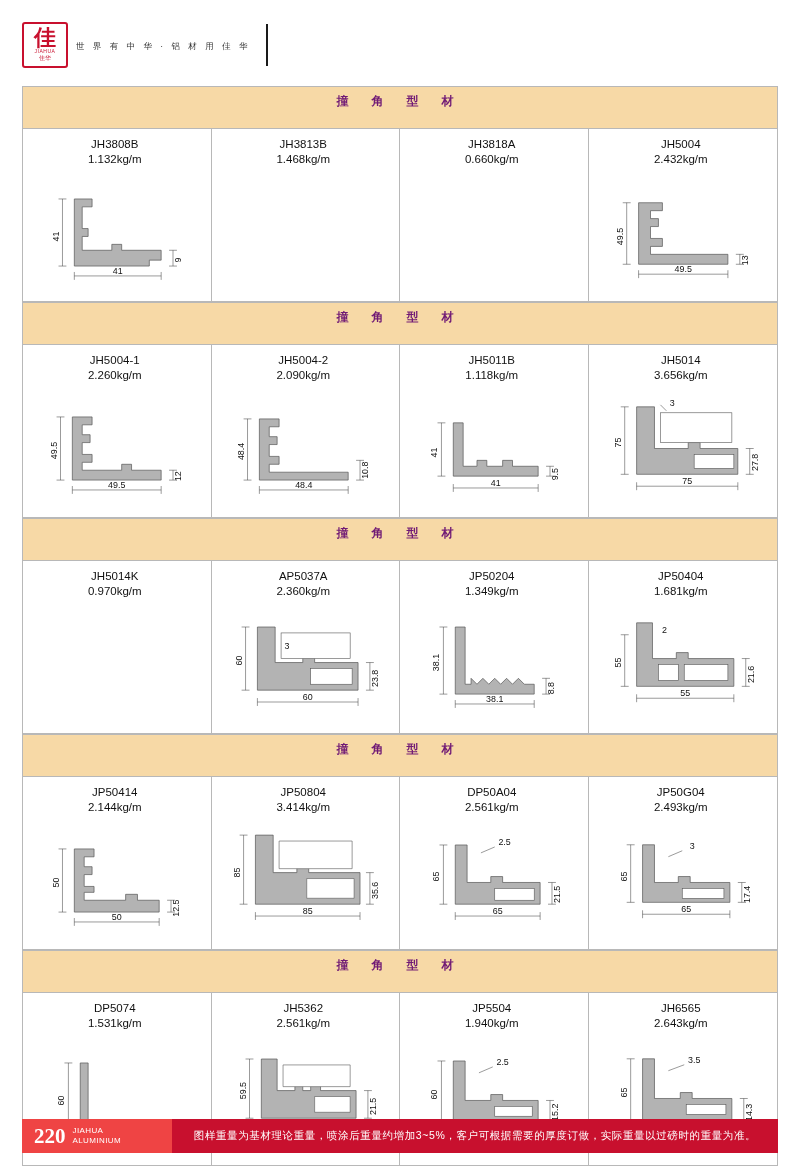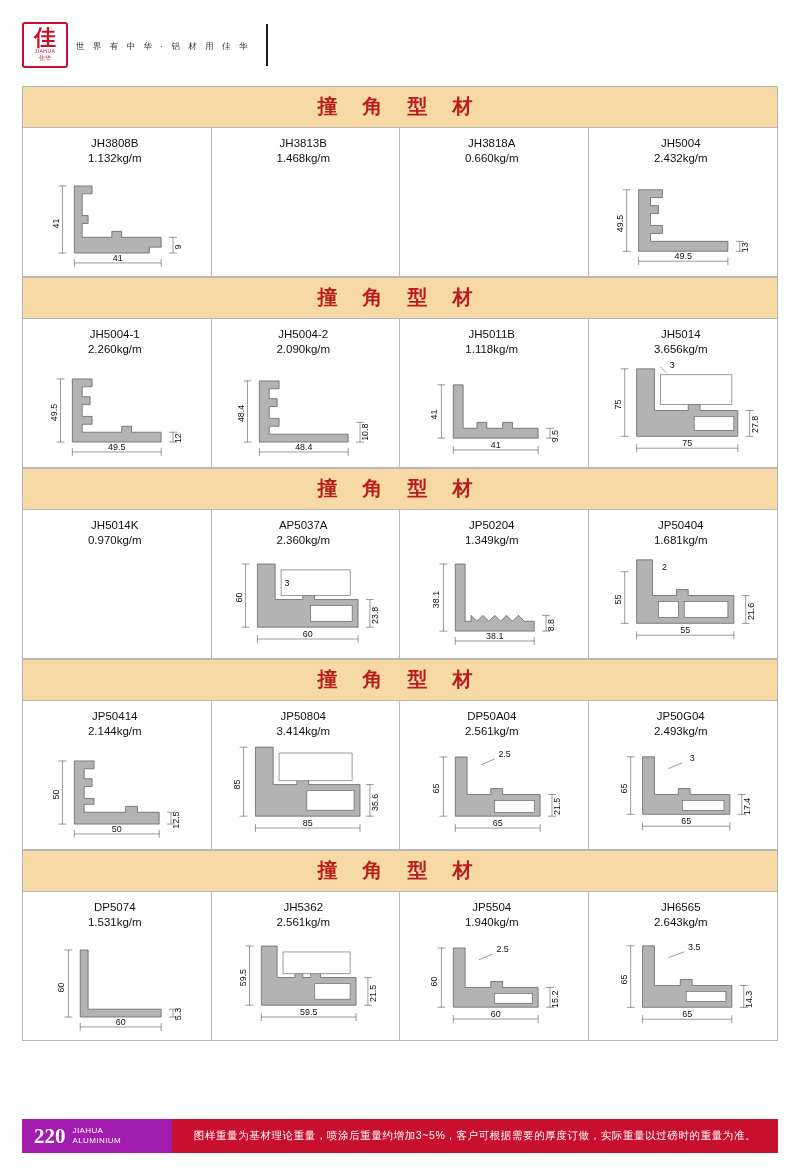--- a/index.html
+++ b/index.html
@@ -66,36 +66,36 @@
     margin: 0 22px;
     border: 1px solid #b8b8b8;
     border-bottom: none;
   }
   .band {
     background: #f7d9a6;
     border-bottom: 1px solid #b8b8b8;
     border-top: 1px solid #b8b8b8;
     text-align: center;
     font-family: "Liberation Serif", serif;
-    font-size: 20px; font-weight: bold;
-    color: #b91c1c;
+    font-size: 12px; font-weight: bold;
+    color: #701a75;
     letter-spacing: 10px;
-    padding: 6px 0 7px 0;
+    padding: 6px 0 18px 0;
   }
   .band:first-child { border-top: none; }
   .row {
     display: flex;
     border-bottom: 1px solid #b8b8b8;
   }
   .cell {
     width: 25%;
     border-right: 1px solid #b8b8b8;
     padding: 8px 8px 6px 4px;
     position: relative;
-    height: 148px;
+    height: 172px;
   }
   .cell:last-child { border-right: none; }
   .cell-code {
     text-align: center;
     font-size: 11.5px;
     color: #111;
     line-height: 15px;
   }
   .cell-weight {
     text-align: center;
@@ -111,21 +111,21 @@
 
   
   .footer {
     position: absolute;
     left: 22px; right: 22px; bottom: 14px;
     height: 34px;
     display: flex;
     align-items: stretch;
   }
   .footer-left {
-    background: #a21caf;
+    background: #ef4444;
     color: #fff;
     display: flex; align-items: center;
     padding: 0 10px 0 12px;
     min-width: 150px;
   }
   .footer-page {
     font-family: "Liberation Serif", serif;
     font-size: 21px; font-weight: bold;
     margin-right: 7px;
   }

